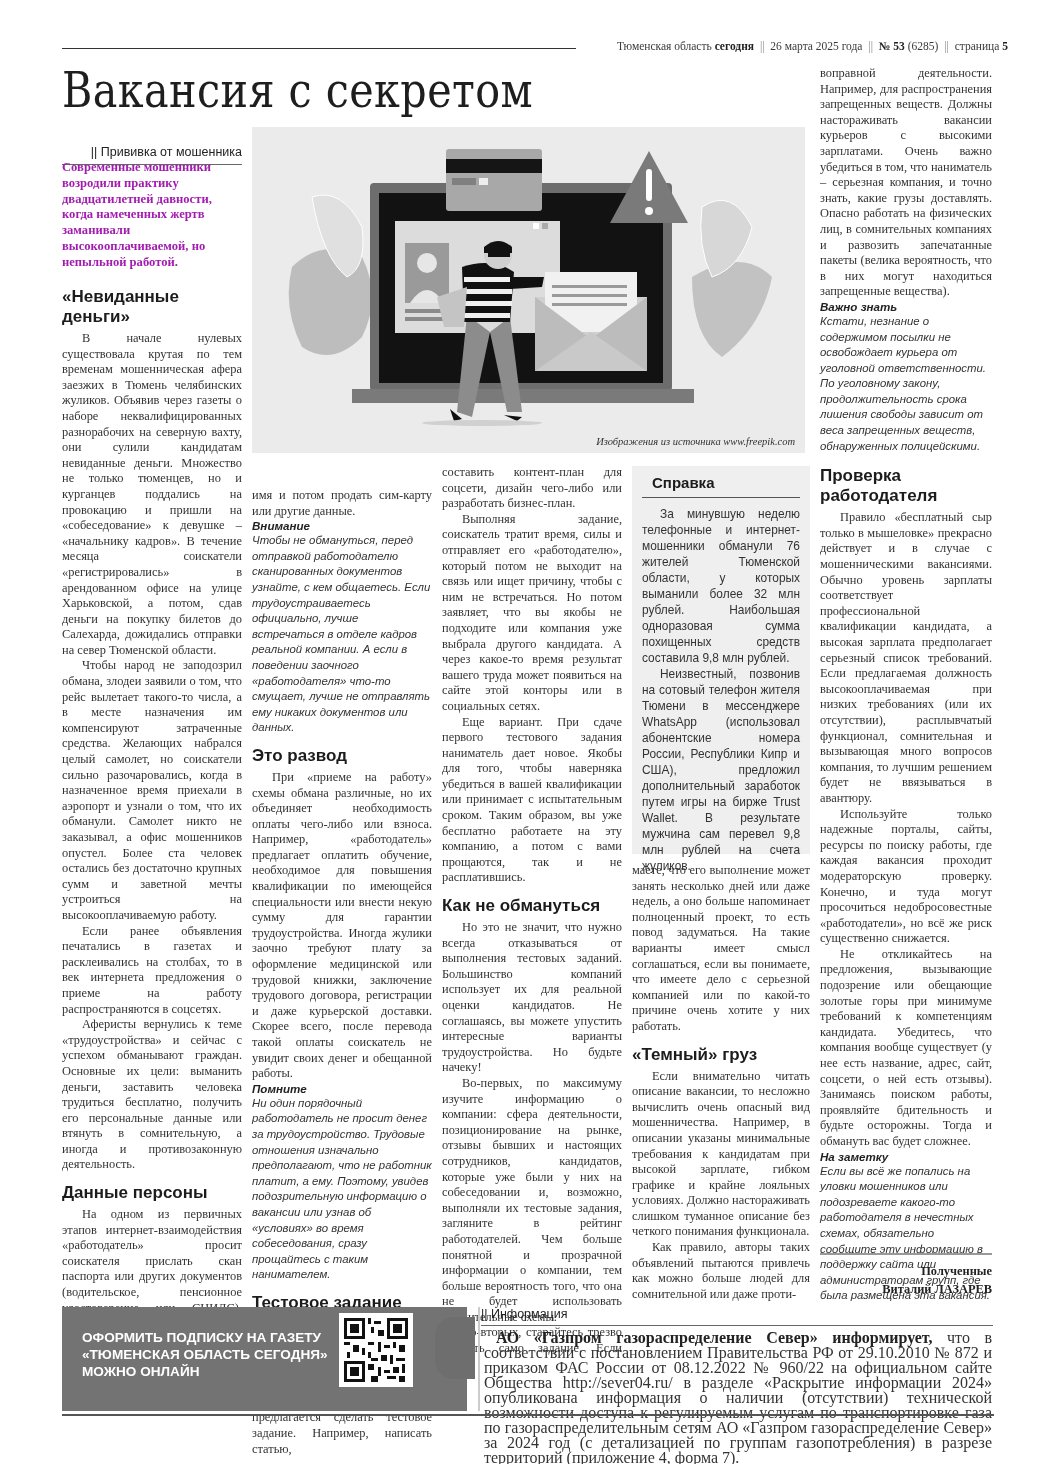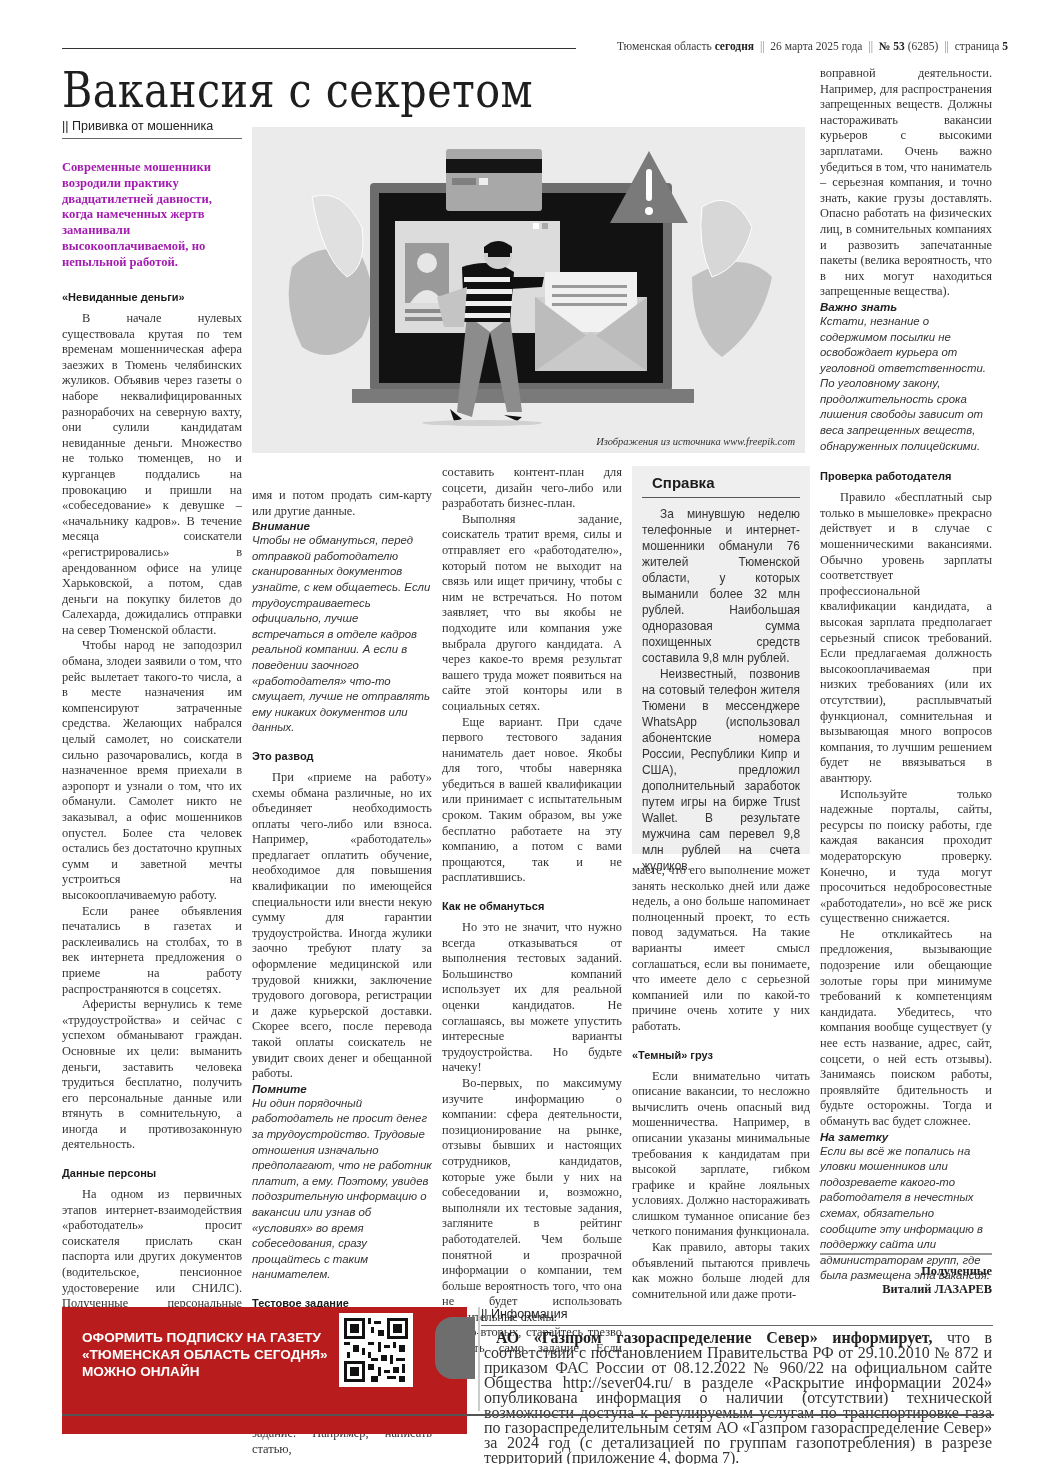--- a/index.html
+++ b/index.html
@@ -10,44 +10,44 @@
 
   
   .top-rule { left: 62px; top: 48px; width: 514px; height: 1px; background: #333; }
   .masthead { left: 612px; top: 40px; width: 396px; font-size: 11.5px; color: #3a3a3a; white-space: nowrap; text-align: right; }
   .masthead b { font-weight: bold; color: #222; }
   .masthead .sep { color: #888; padding: 0 3px; }
 
   .headline { left: 62px; top: 62px; font-size: 48px; font-weight: normal; color: #1e1e1e; letter-spacing: 0.5px; font-family: "DejaVu Serif", serif; transform: scaleX(0.86); transform-origin: left top; white-space: nowrap; }
 
   .rubric { font-family: "Liberation Sans", sans-serif; font-size: 12.5px; color: #222; }
-  .rubric-wrap { left: 62px; top: 116px; width: 180px; border-bottom: 1.5px solid #666; padding-bottom: 4px; }
+  .rubric-wrap { left: 62px; top: 142px; width: 180px; border-bottom: 1.5px solid #666; padding-bottom: 4px; text-align: right; }
 
   .lead { left: 62px; top: 160px; width: 180px; font-size: 12.6px; line-height: 15.8px; font-weight: bold; color: #a21caf; }
 
   .col { position: absolute; font-size: 12.4px; line-height: 15.6px; text-align: justify; hyphens: manual; color: #333; }
   .col p { text-indent: 20px; }
-  .col h2 { font-family: "Liberation Sans", sans-serif; font-size: 11px; line-height: 20px; font-weight: bold; color: #1c1c1c; margin: 10px 0 4px 0; text-align: left; }
+  .col h2 { font-family: "Liberation Sans", sans-serif; font-size: 17px; line-height: 20px; font-weight: bold; color: #1c1c1c; margin: 10px 0 4px 0; text-align: left; }
   .col .note-title { font-family: "Liberation Sans", sans-serif; font-weight: bold; font-style: italic; font-size: 11.6px; line-height: 14px; color: #222; text-align: left; }
   .col .note-body { font-family: "Liberation Sans", sans-serif; font-style: italic; font-size: 11.4px; line-height: 15.6px; color: #333; text-align: left; }
 
   
   .illus { left: 252px; top: 127px; width: 553px; height: 326px; background: #fef9c3; overflow: hidden; }
   .illus svg { width: 100%; height: 100%; display: block; }
   .caption { right: 10px; bottom: 6px; font-size: 10.5px; font-style: italic; color: #333; }
 
   
   .spravka { left: 632px; top: 466px; width: 178px; height: 388px; background: #efefef; padding: 8px 10px; }
   .spravka h3 { font-family: "Liberation Sans", sans-serif; font-size: 15px; font-weight: bold; color: #1c1c1c; padding-bottom: 6px; border-bottom: 1px solid #555; margin-bottom: 8px; padding-left: 10px; }
   .spravka p { font-family: "Liberation Sans", sans-serif; font-size: 11.9px; line-height: 16px; text-align: justify; text-indent: 18px; color: #333; }
 
   
   .byline-rule { left: 820px; top: 1253px; width: 172px; height: 2px; background: #999; }
   .byline { left: 810px; top: 1262px; width: 182px; text-align: right; font-weight: bold; font-size: 12.4px; line-height: 18px; color: #222; }
-  .promo { left: 62px; top: 1307px; width: 405px; height: 127px; background: #b91c1c; }
+  .promo { left: 62px; top: 1307px; width: 405px; height: 104px; background: #737373; }
   .promo-text { left: 20px; top: 22px; width: 260px; color: #ffffff; font-family: "Liberation Sans", sans-serif; font-weight: bold; font-size: 13.6px; line-height: 17px; }
   .qr { left: 277px; top: 6px; width: 74px; height: 74px; background: #fff; padding: 5px; }
   .promo-tab { left: 373px; top: 10px; width: 40px; height: 62px; background: #6e6e6e; border-radius: 18px 0 0 18px; }
 
   .info-bar { left: 478px; top: 1307px; width: 2px; height: 104px; background: #ccc; }
   .info-rubric { left: 481px; top: 1304px; width: 512px; border-bottom: 1.5px solid #666; padding-bottom: 3px; }
   .info-text { left: 484px; top: 1330px; width: 508px; font-size: 16px; line-height: 15px; text-align: justify; color: #333; text-indent: 12px; font-family: Liberation Serif, serif; }
   .info-text b { color: #222; }
   .bottom-rule-2 { left: 62px; top: 1414px; width: 932px; height: 2px; background: #555; }
 </style>

